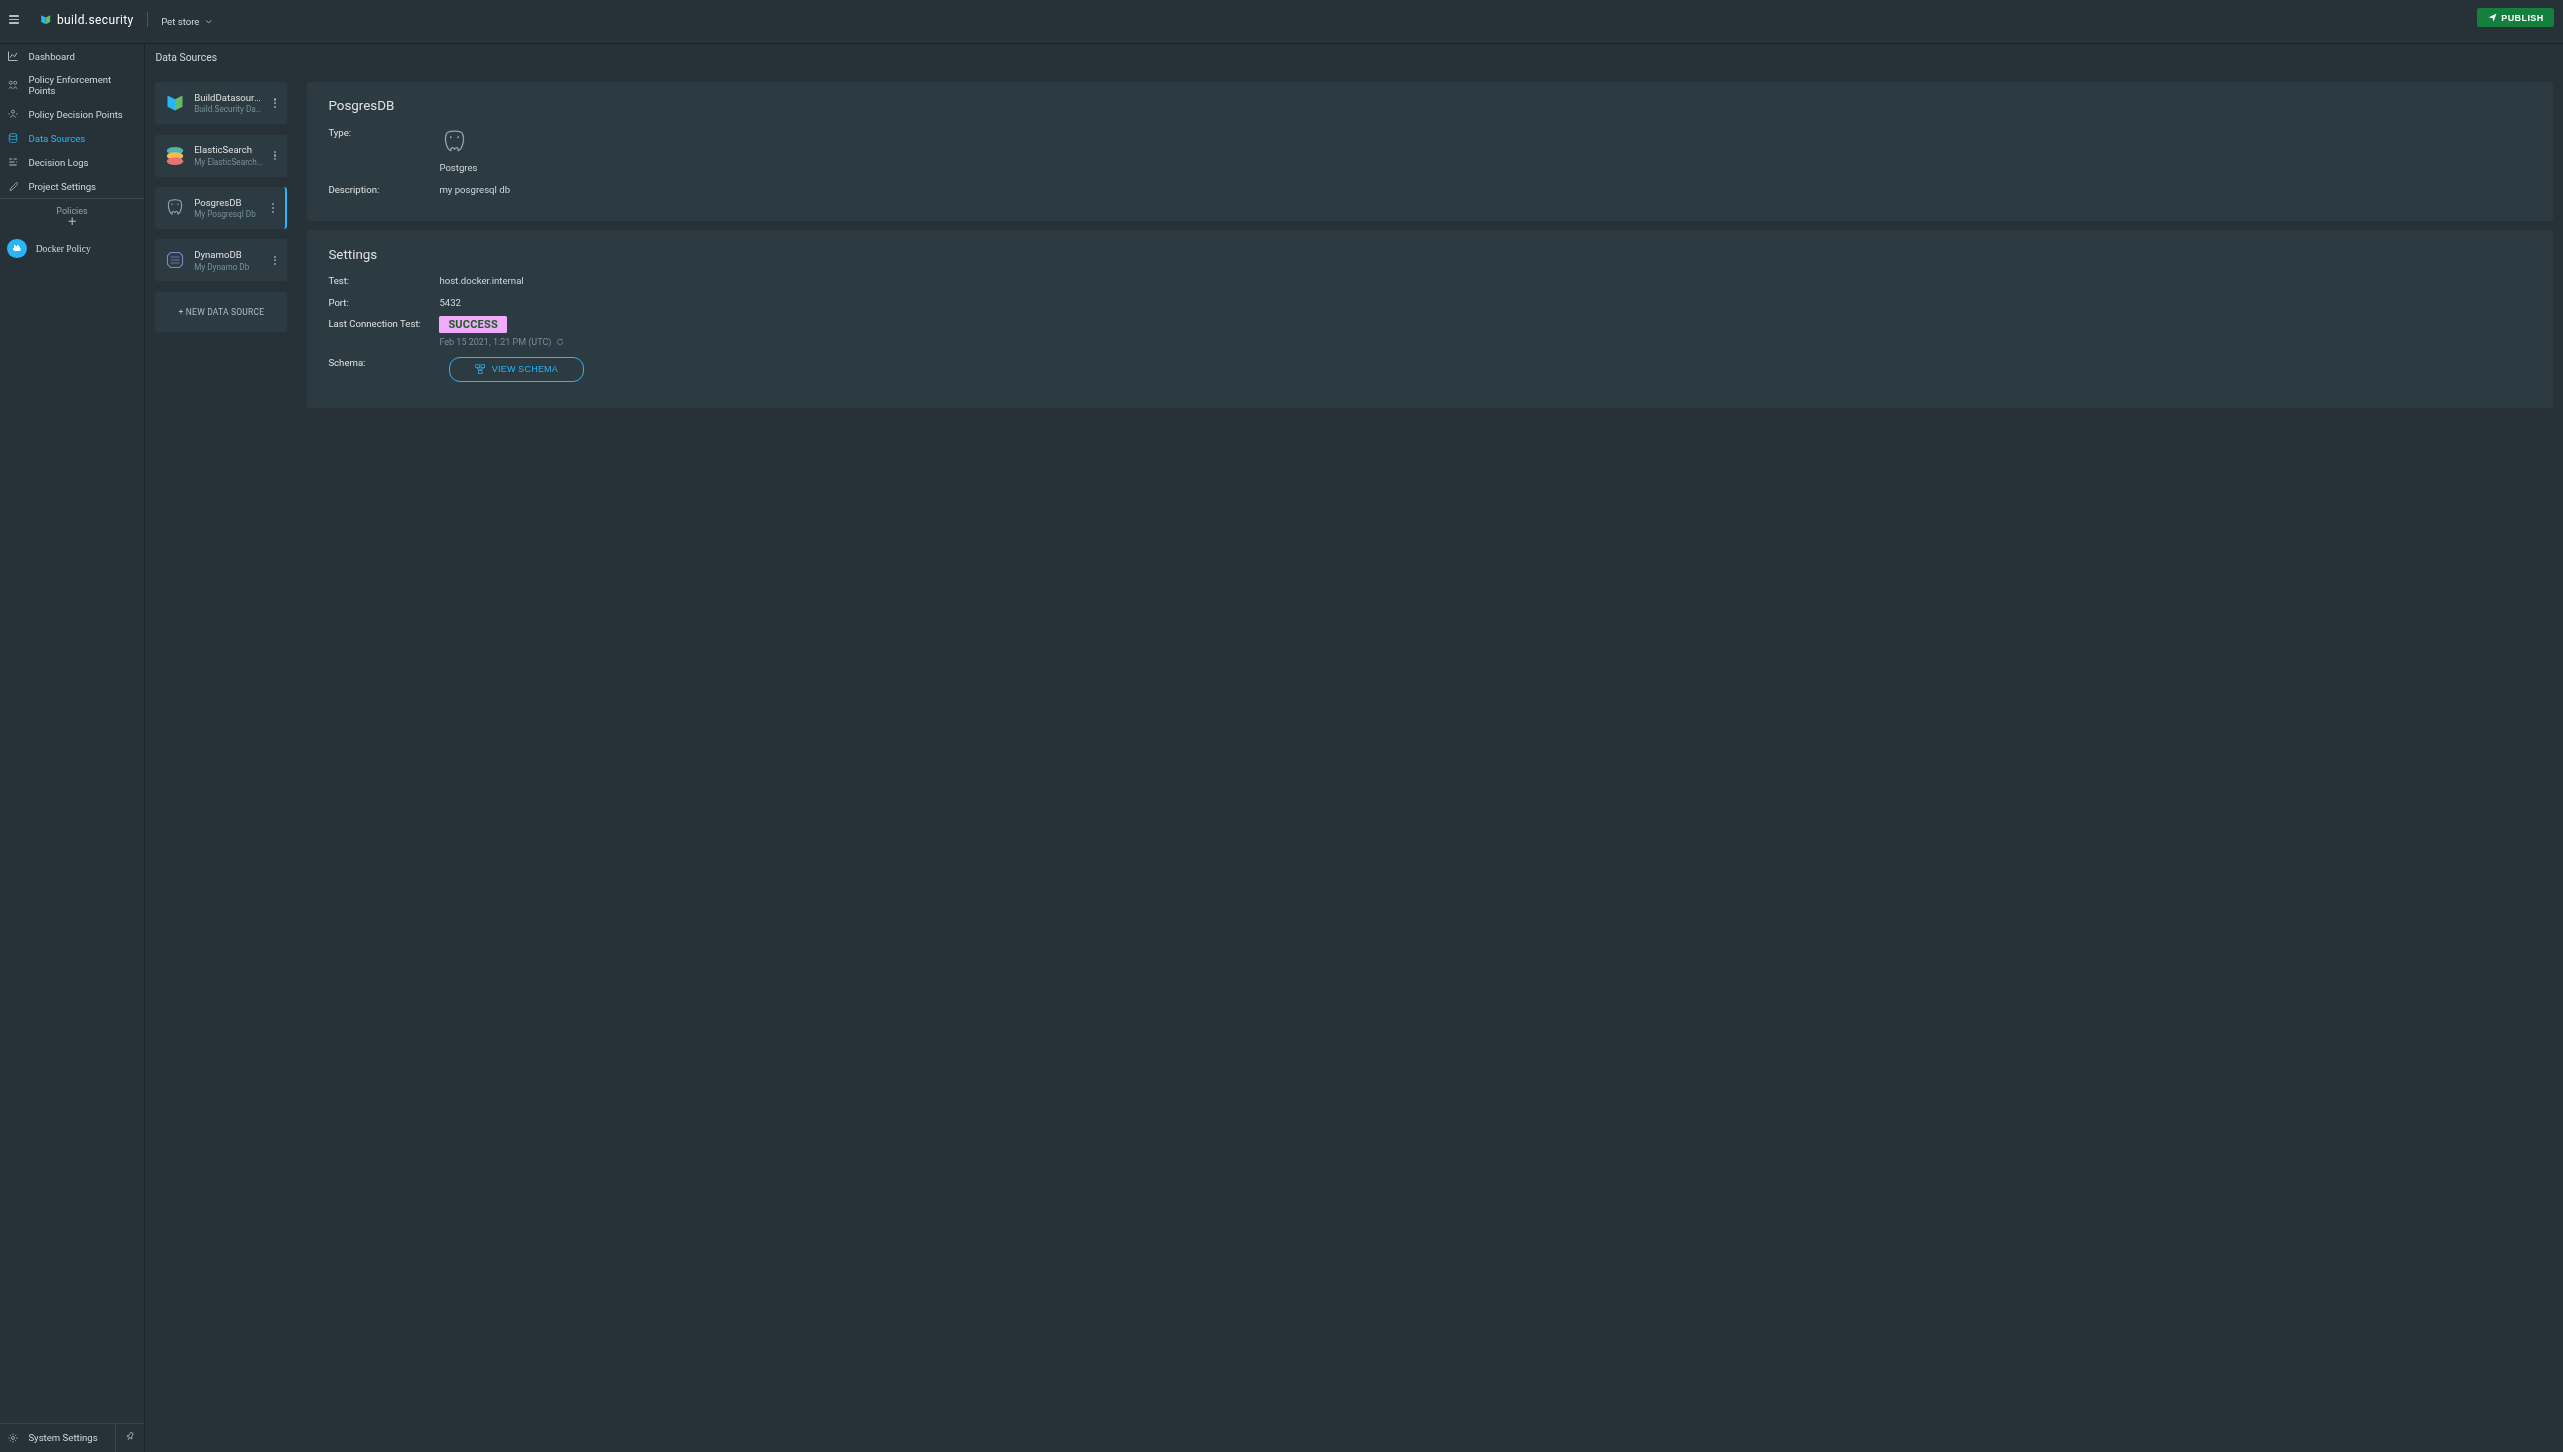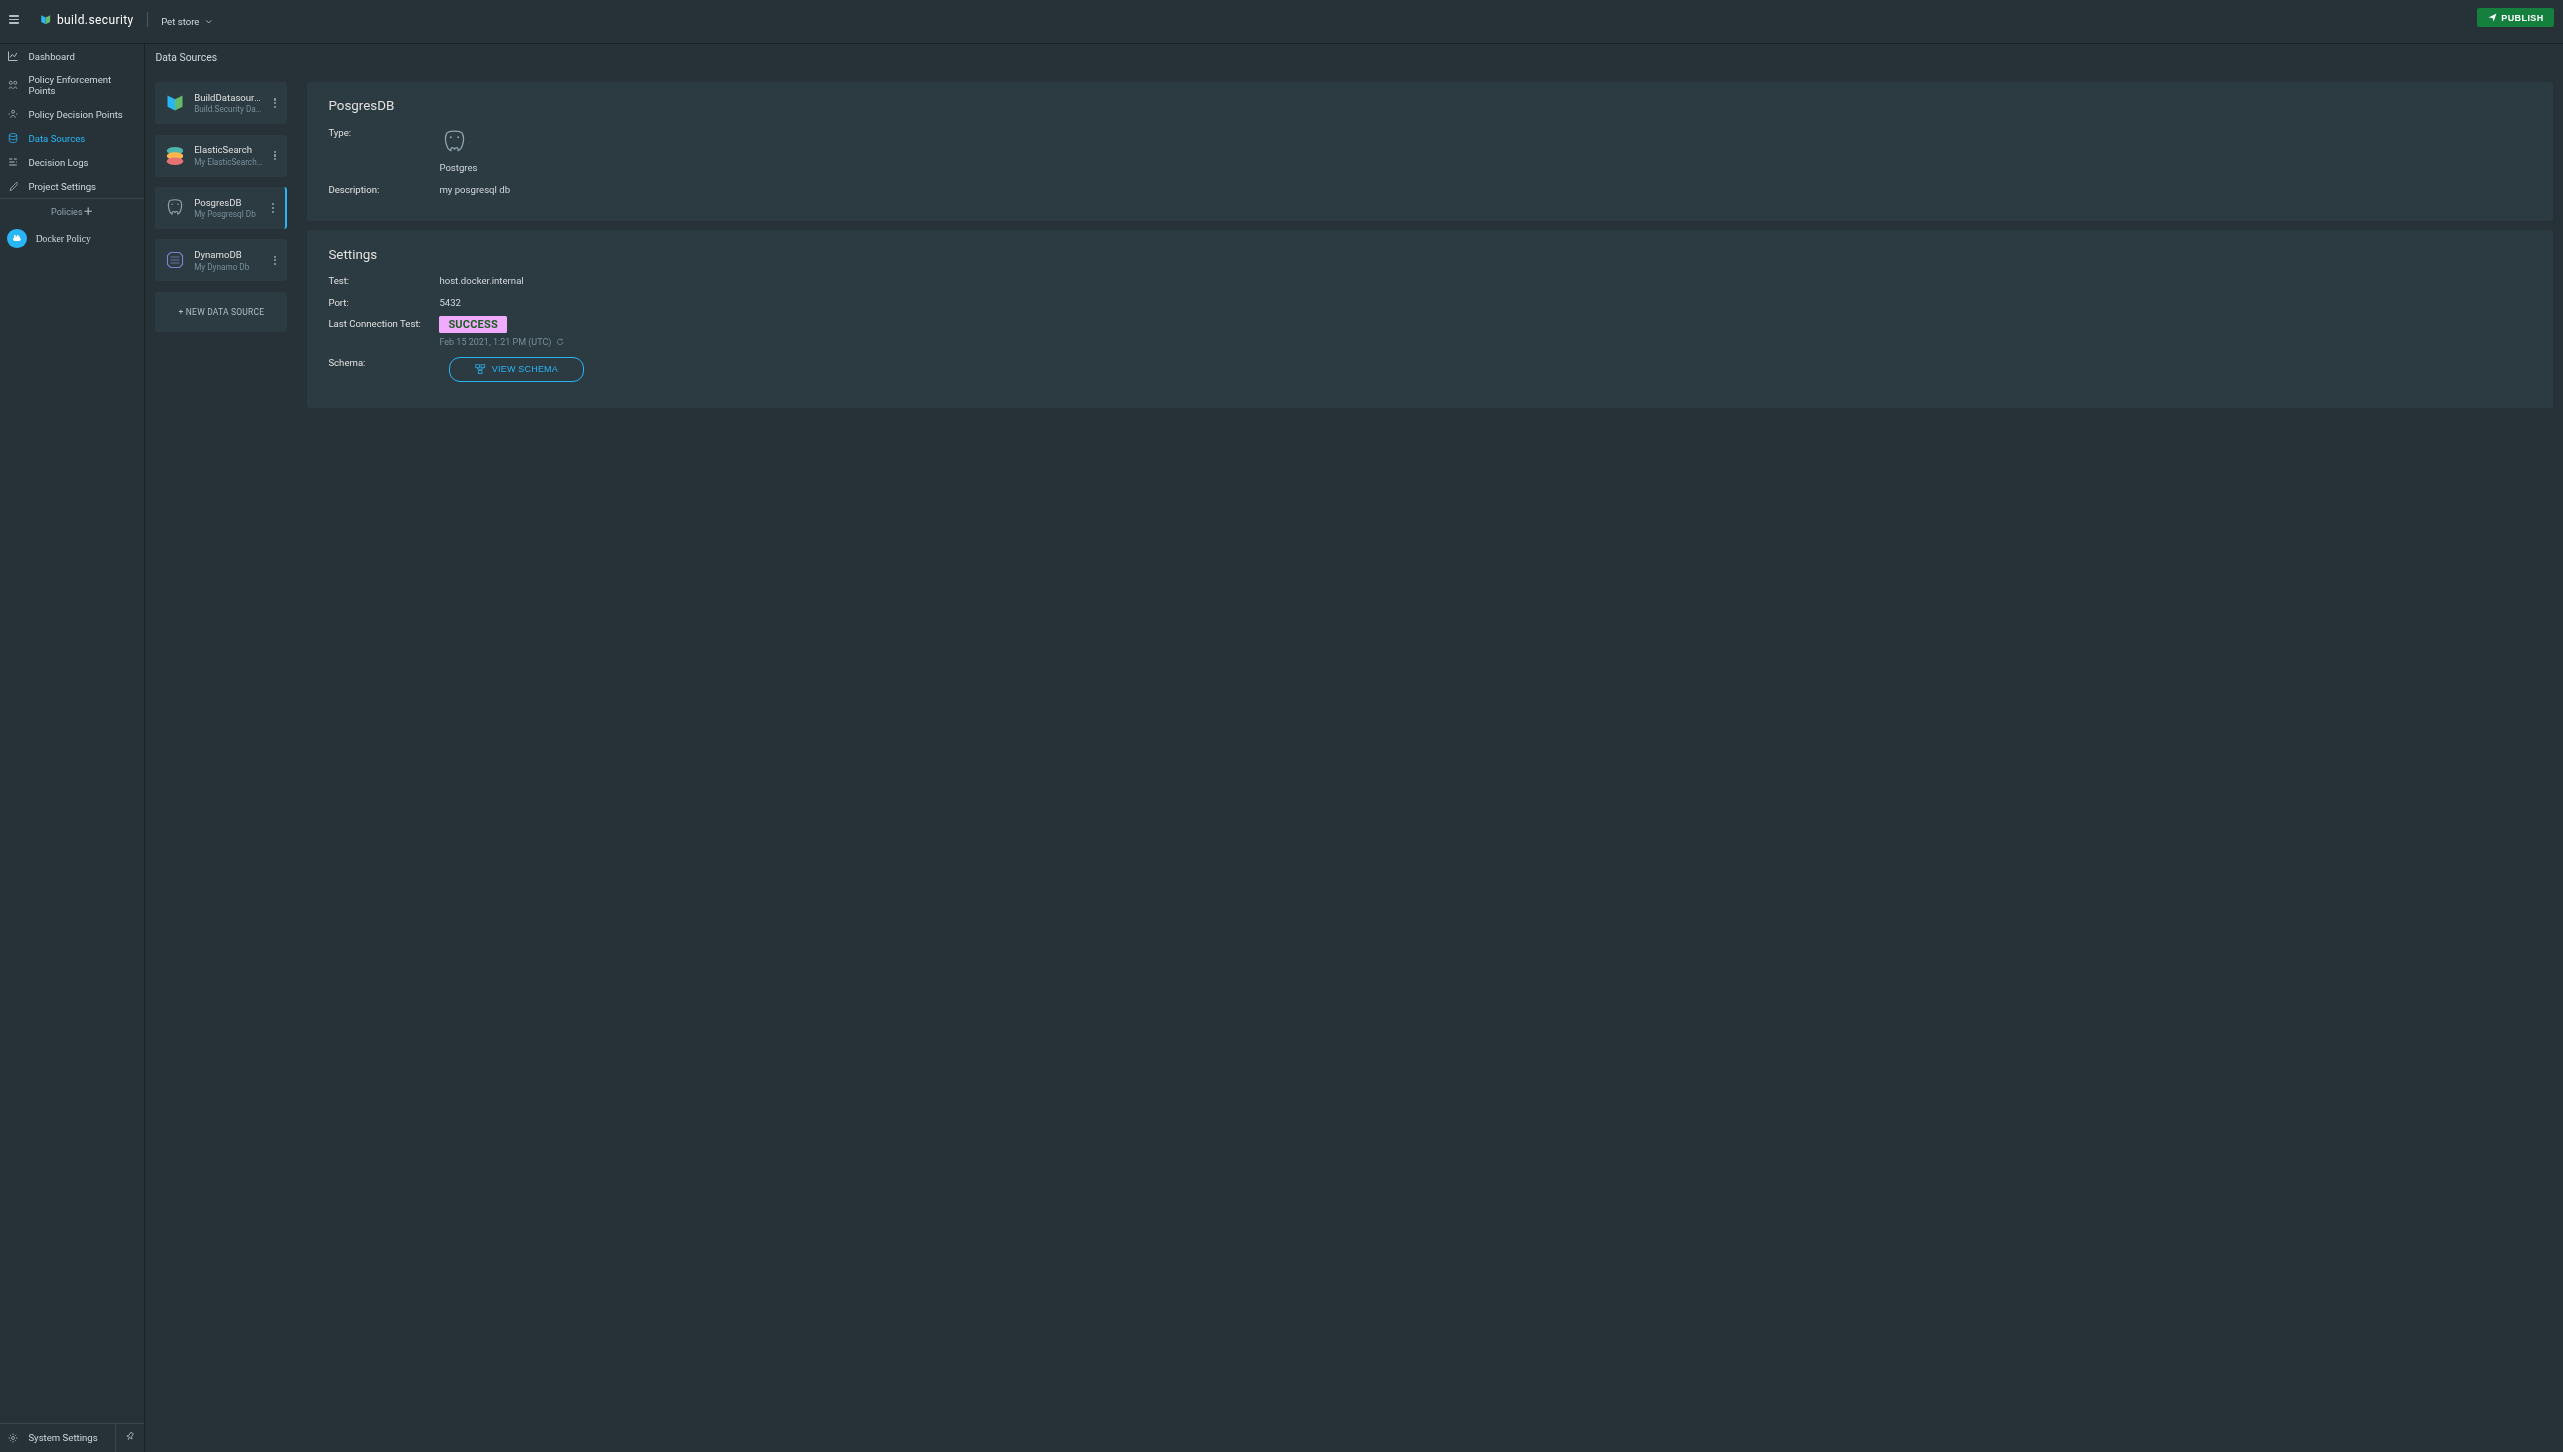--- a/index.html
+++ b/index.html
@@ -72,21 +72,22 @@
     }
     .nav-item.active { color: #29b6f6; }
     .nav-icon { width: 12px; height: 12px; flex-shrink: 0; }
     .nav-section {
       padding: 7.4px 7.4px 6px;
       font-size: 9px;
       color: #90a4ae;
       border-top: 0.7px solid #37474f;
       display: flex;
       align-items: center;
-      justify-content: center;
+      justify-content: flex-end;
+      flex-direction: column;
     }
     .plus-icon { width: 10.4px; height: 10.4px; cursor: pointer; }
     .policy-item {
       display: flex;
       align-items: center;
       gap: 9px;
       padding: 6px 7.4px;
       cursor: pointer;
       color: #cfd8dc;
       font-size: 9.6px;

